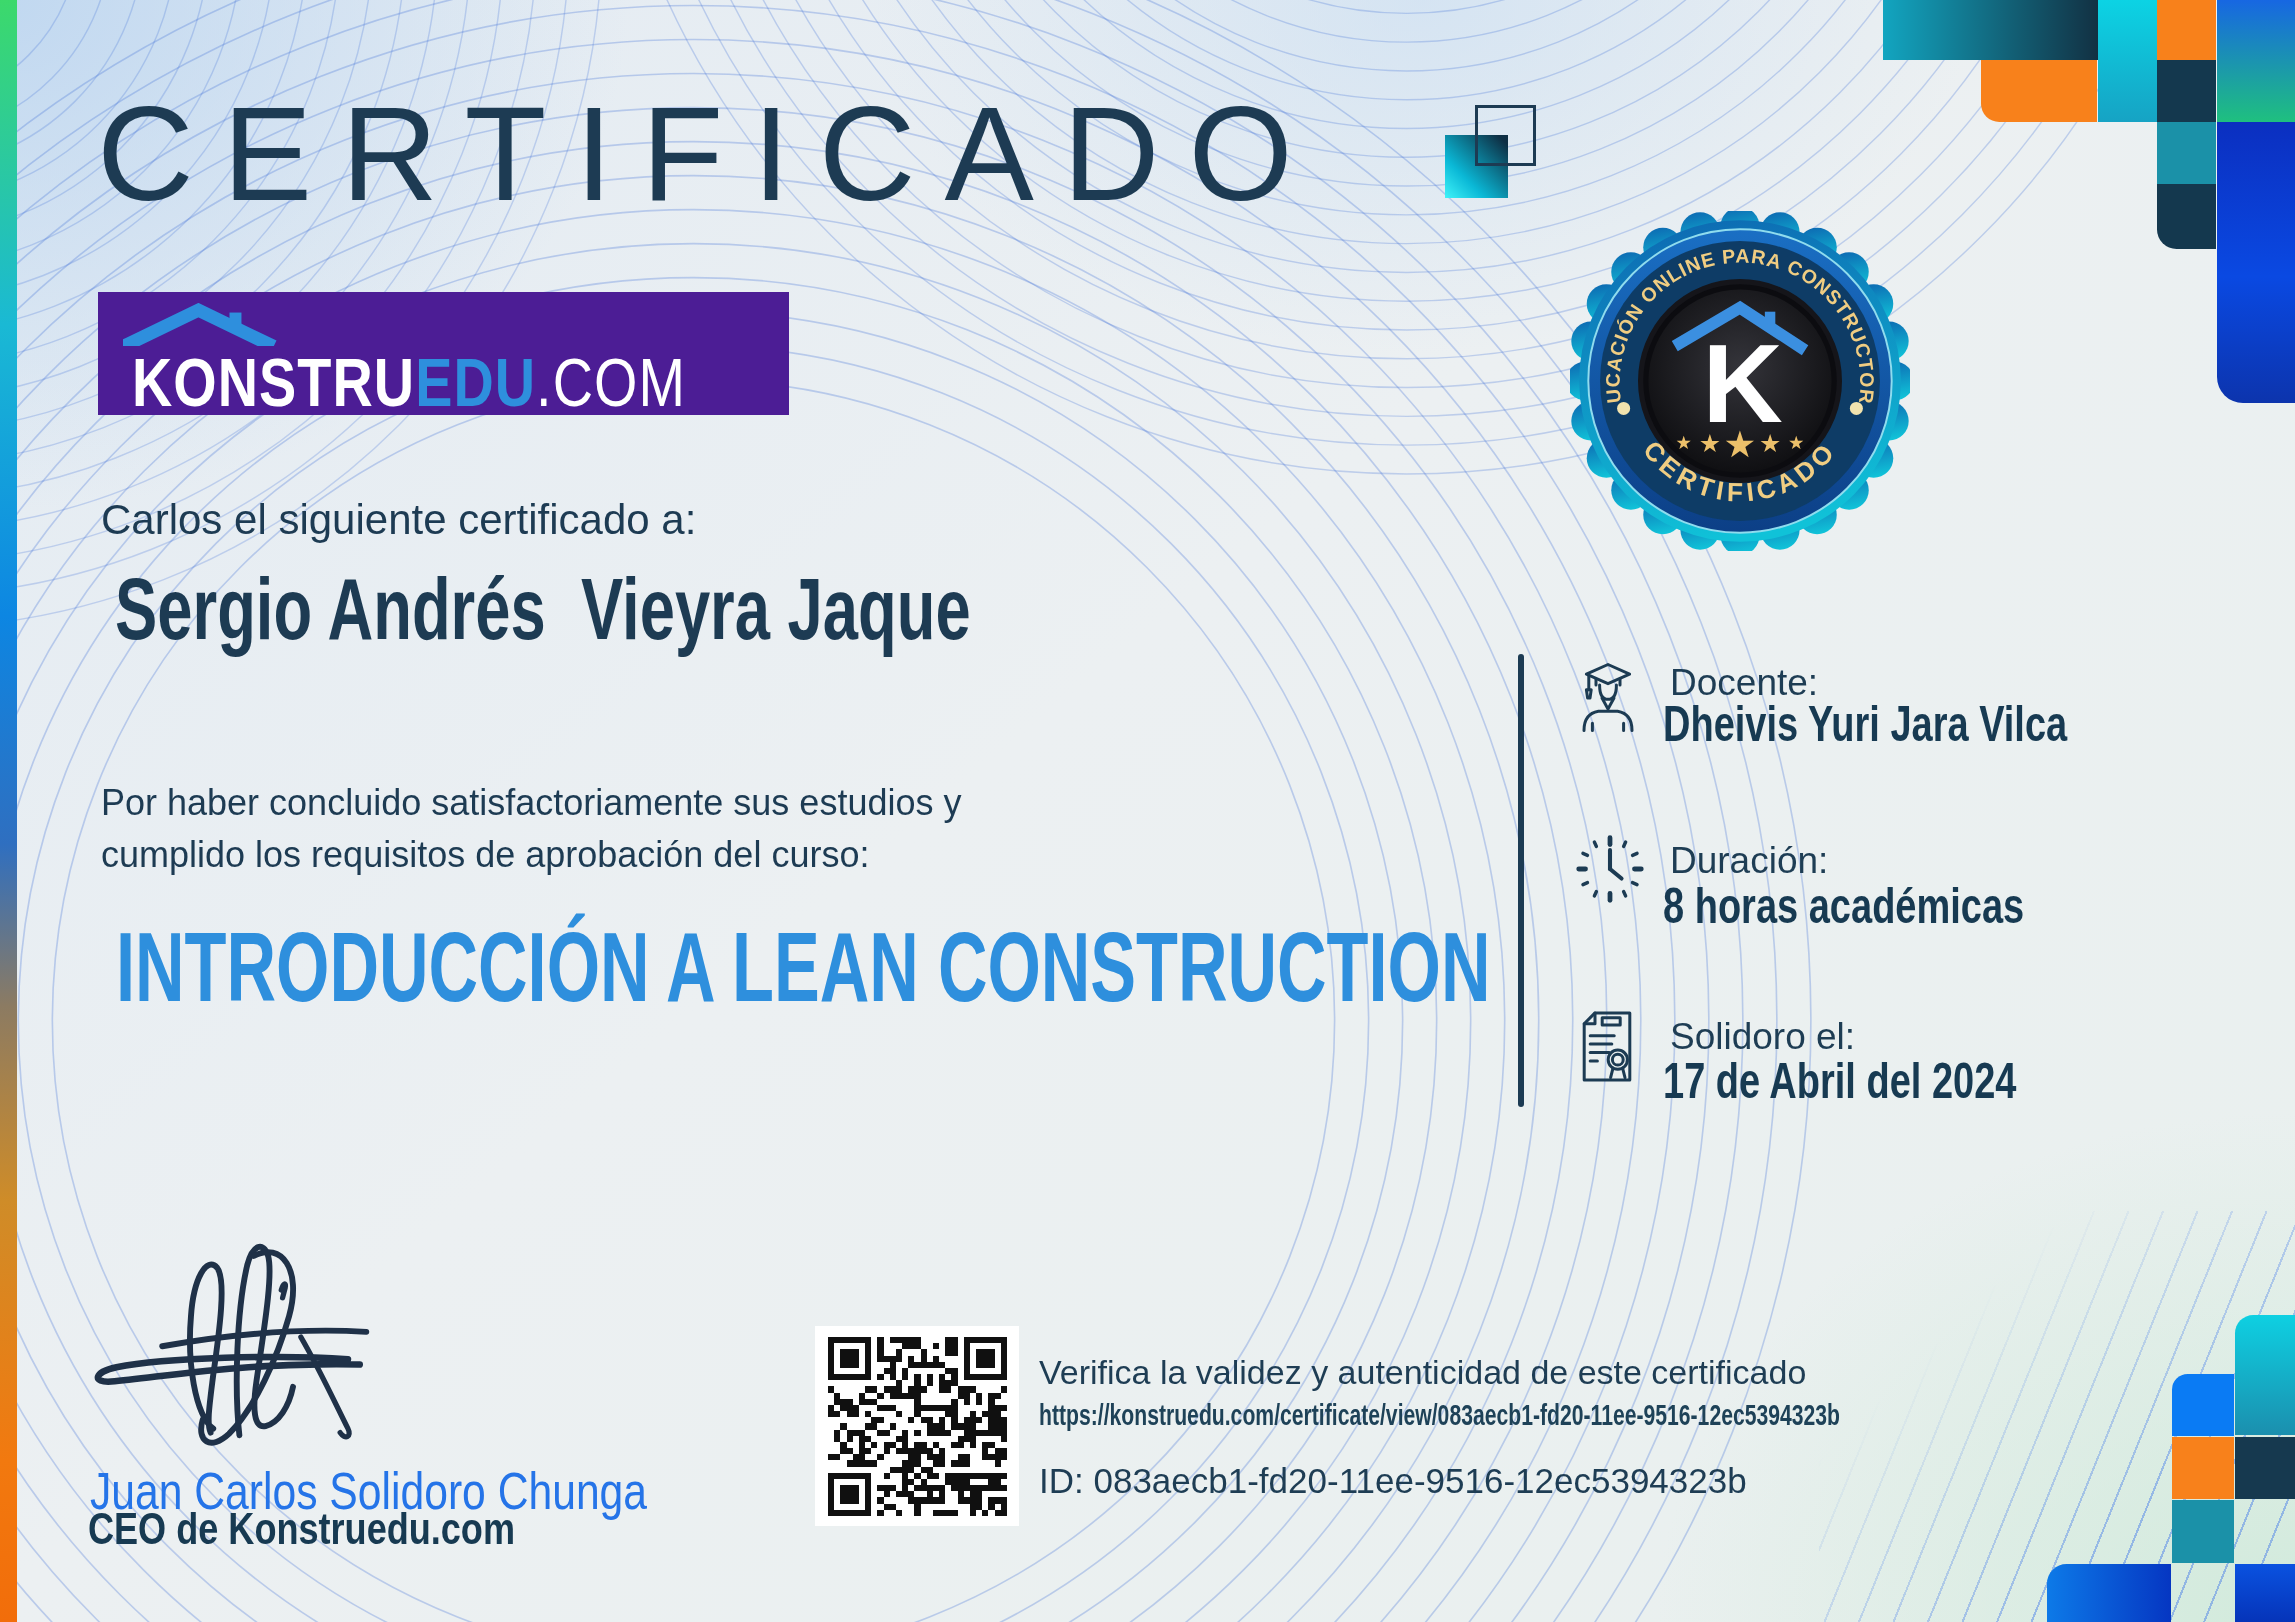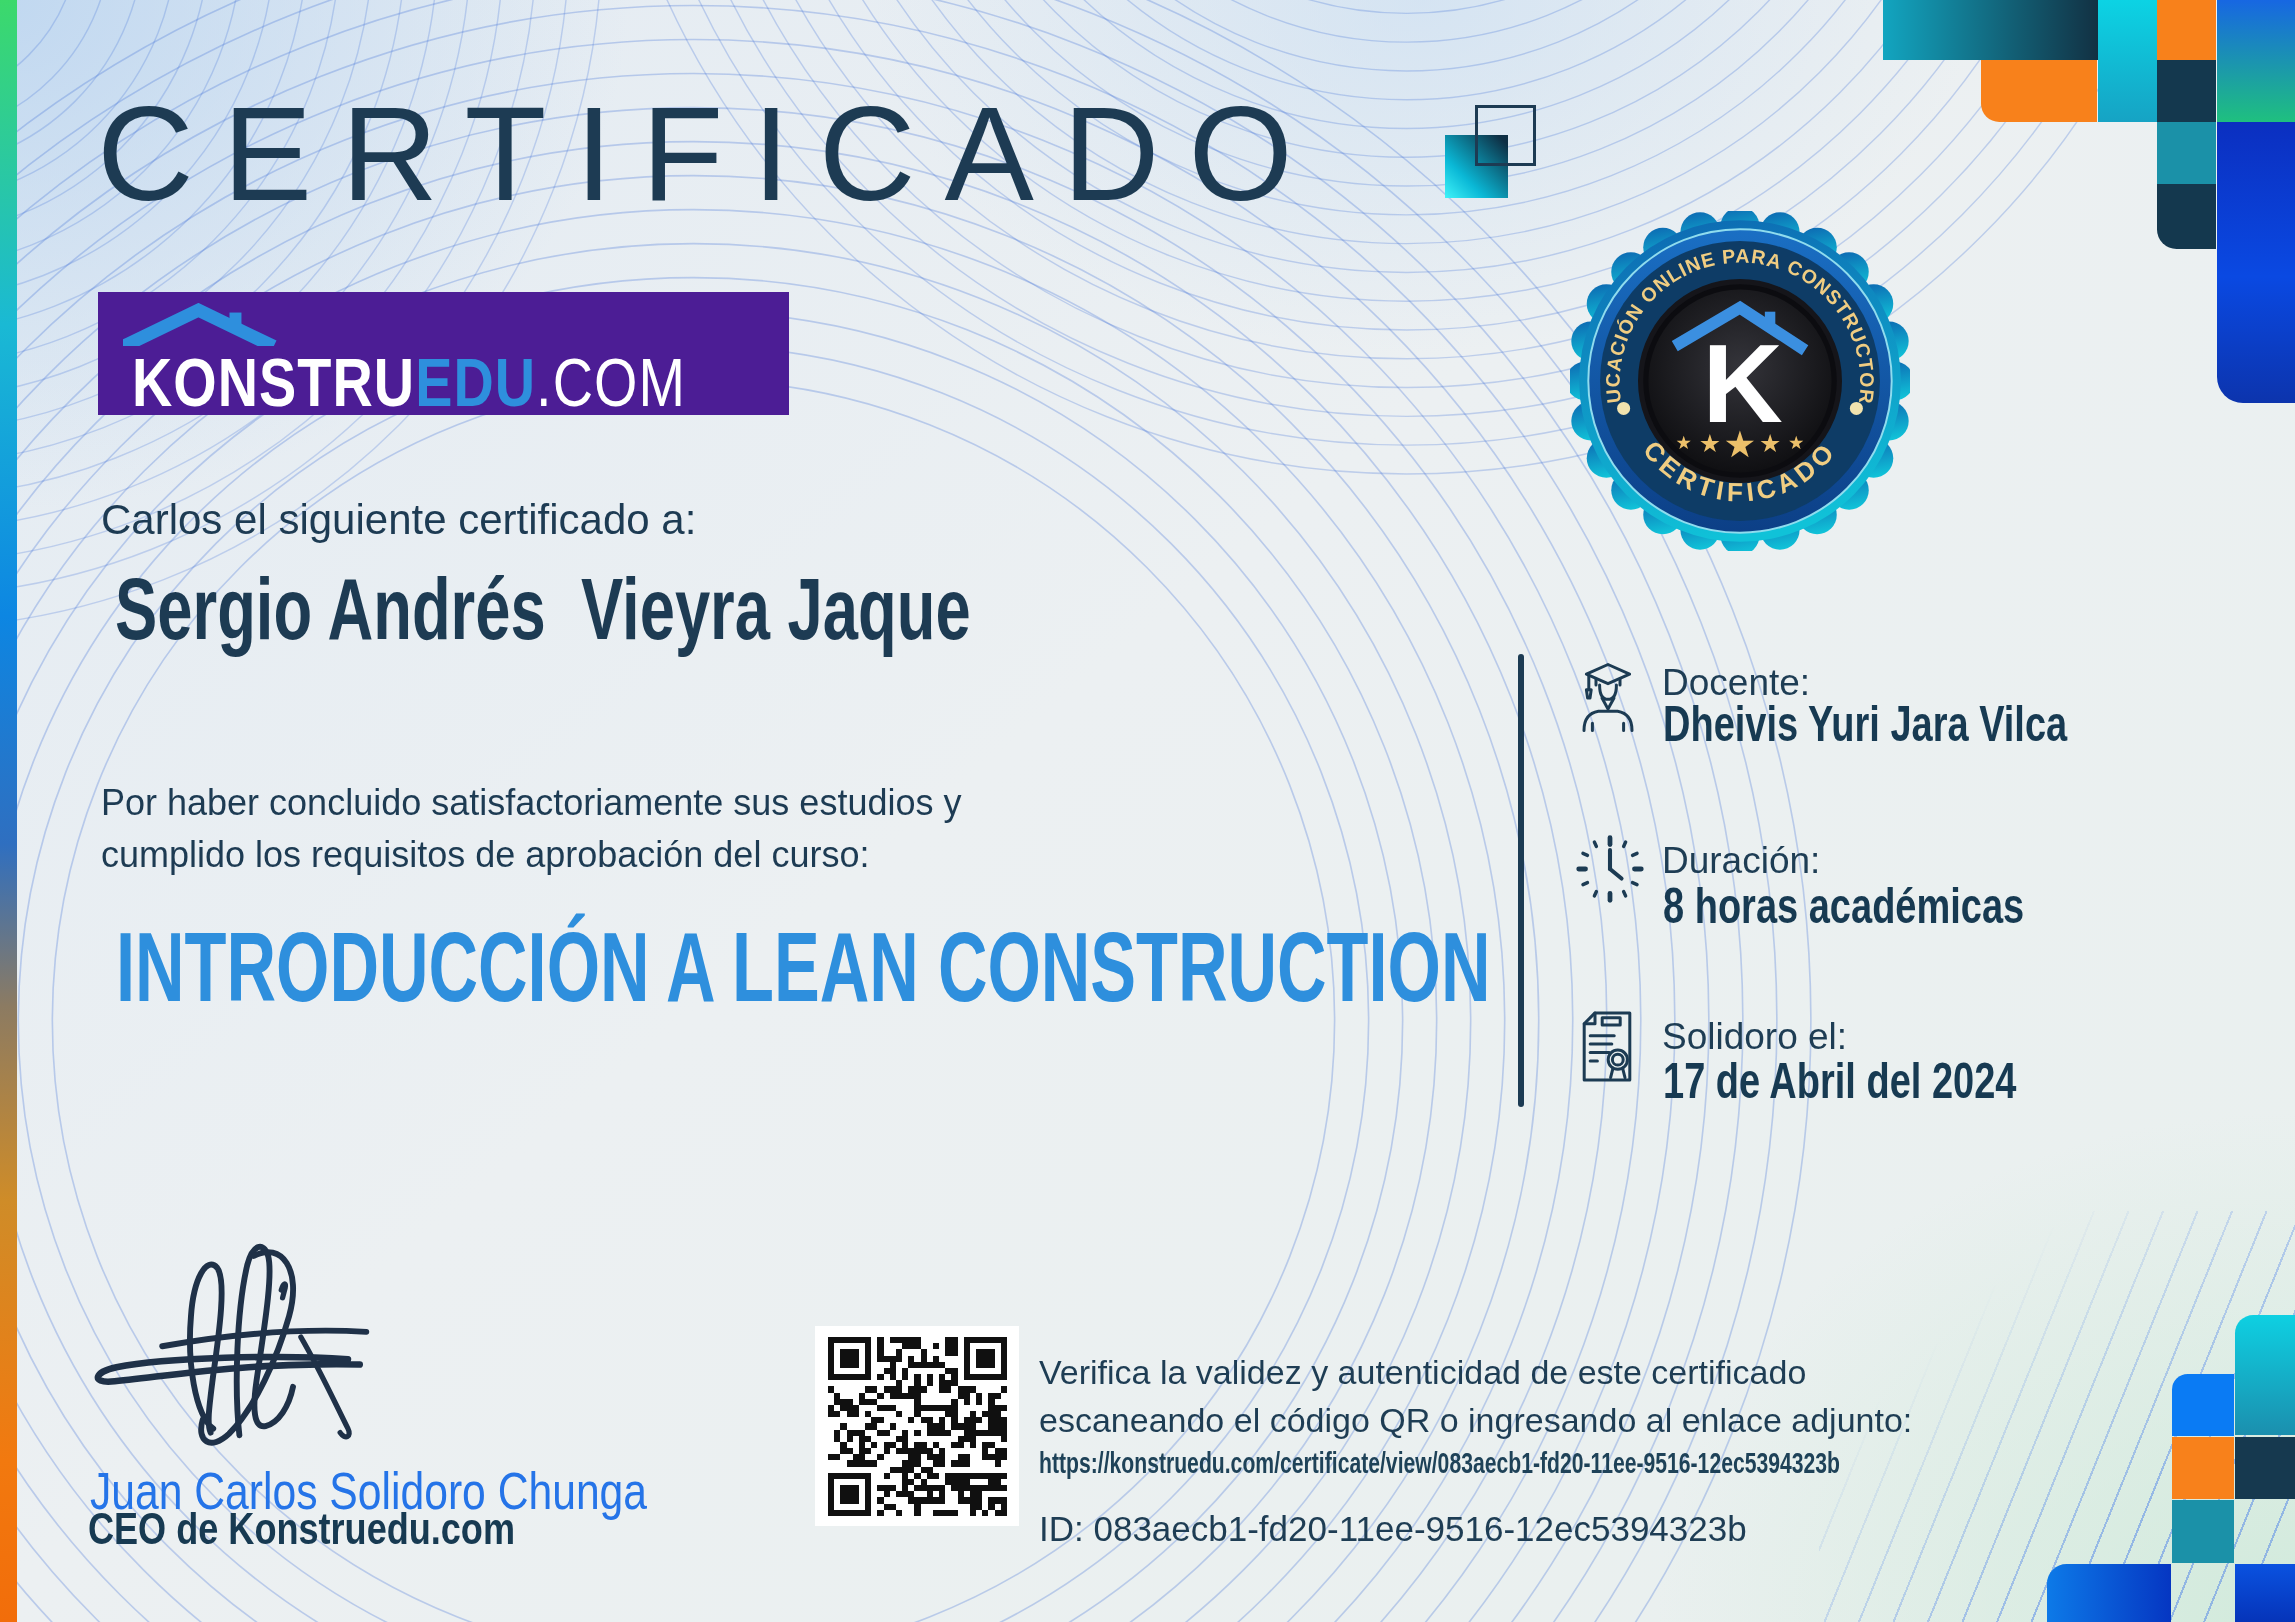--- a/index.html
+++ b/index.html
@@ -20,21 +20,21 @@
   #diag{position:absolute;left:1819px;top:1211px;right:0;bottom:0;
         background:repeating-linear-gradient(112deg, rgba(37,99,235,0) 0 30px, rgba(37,99,235,.38) 30px 32px);
         -webkit-mask-image:linear-gradient(315deg,#000 0 30%,transparent 72%);
         mask-image:linear-gradient(315deg,#000 0 30%,transparent 72%);}
   
   #leftstrip{position:absolute;left:0;top:0;width:17px;height:100%;
       background:linear-gradient(180deg,#3cd96b 0%,#1ab9d4 20%,#0d86e2 38%,#2f6fc0 52%,#8c7b62 62%,#cf8c28 74%,#f2790f 90%,#f26d0a 100%);}
   
   .tile{position:absolute;}
   
-  .label{font-size:37px;color:#1e3d54;}
+  .label{font-size:37px;color:#1e3d54;margin-left:8px;}
   .value{font-size:50px;font-weight:bold;color:#173a52;}
   .icon-stroke{stroke:#1c3b53;fill:none;stroke-width:5;stroke-linecap:round;stroke-linejoin:round;}
   #qrbox{background:#ffffff;padding:10.5px;box-sizing:border-box;}
   a.vurl{color:#1e4258;text-decoration:none;}
 </style>
 </head>
 <body>
 
 <div id="stage">
 
@@ -708,21 +708,20 @@
         <rect x="20" y="28" width="1" height="1" fill="#101010"></rect>
         <rect x="23" y="28" width="1" height="1" fill="#101010"></rect>
         <rect x="25" y="28" width="1" height="1" fill="#101010"></rect>
         <rect x="27" y="28" width="1" height="1" fill="#101010"></rect>
         <rect x="28" y="28" width="1" height="1" fill="#101010"></rect>
       </svg>
   </div>
 
   <div class="abs" style="left:1039px;top:1353px;color:#1e3d54;">
     <div style="font-size:34px;">Verifica la validez y autenticidad de este certificado</div>
-    <div style="font-size:34px;margin-top:9.2px;">escaneando el código QR o ingresando al enlace adjunto:</div>
     <div style="margin-top:6px;">
       <a class="vurl" href="#">
         <span class="cond" style="font-size:29.4px;font-weight:bold;transform:scaleX(.72);">https://konstruedu.com/certificate/view/083aecb1-fd20-11ee-9516-12ec5394323b</span>
       </a>
     </div>
     <div style="font-size:35px;margin-top:29px;">ID: 083aecb1-fd20-11ee-9516-12ec5394323b</div>
   </div>
 
 </div>
 

